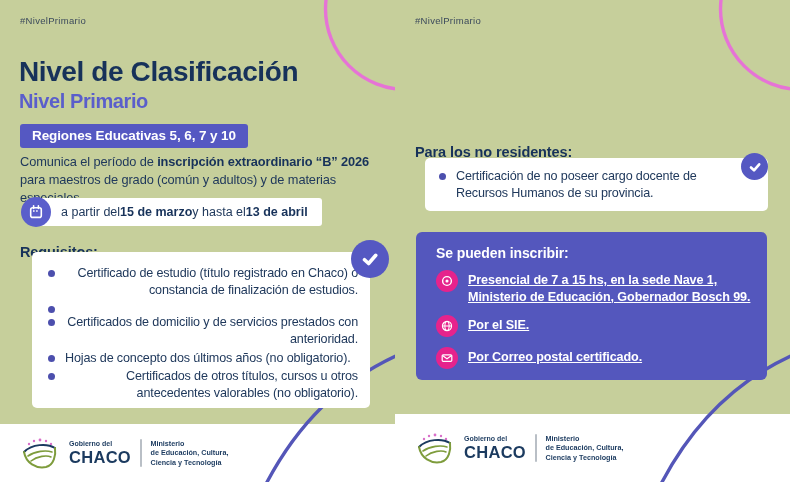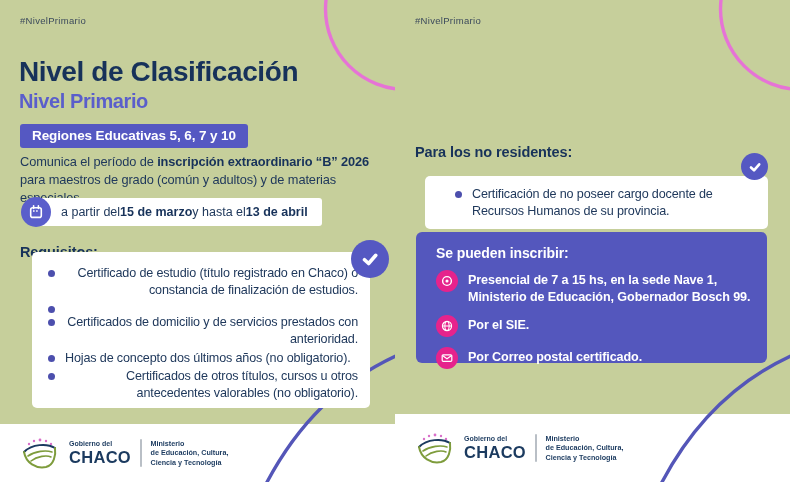--- a/index.html
+++ b/index.html
@@ -40,27 +40,27 @@
   .card{position:absolute;background:#fff;border-radius:5px;}
   .req-card{left:32px;top:252px;width:338px;height:156px;padding:13px 12px 12px 16px;}
   .check{position:absolute;border-radius:50%;background:var(--indigo);
     display:flex;align-items:center;justify-content:center;}
   .check-left{left:351px;top:240px;width:38px;height:38px;}
   .check-right{left:346px;top:153px;width:27px;height:27px;}
   ul.req{list-style:none;text-align:right;}
   ul.req li{display:flex;gap:10px;margin-bottom:1px;}
   .dot{flex:0 0 7px;width:7px;height:7px;border-radius:50%;background:#4c4fad;margin-top:5px;}
   ul.req li p, .nr-card p{font-size:12.6px;line-height:17.4px;color:var(--body-navy);letter-spacing:-.15px;}
-  .nr-card{left:30px;top:176px;width:343px;height:53px;padding:10px 34px 8px 30px;}
+  .nr-card{left:30px;top:158px;width:343px;height:53px;padding:10px 34px 8px 14px;}
   .nr-card .row{display:flex;gap:10px;}
-  .insc-box{position:absolute;left:21px;top:232px;width:351px;height:131px;
+  .insc-box{position:absolute;left:21px;top:232px;width:351px;height:148px;
     background:var(--indigo-box);border-radius:6px;padding:13px 14px 0 20px;color:#fff;}
   .insc-title{font-size:14px;font-weight:800;letter-spacing:-.1px;}
   .insc-items{margin-top:9px;}
-  .insc-item{display:flex;gap:10px;align-items:flex-start;margin-bottom:10px;}
+  .insc-item{display:flex;gap:10px;align-items:flex-start;margin-bottom:10px;text-decoration:underline;}
   .picon{flex:0 0 22px;width:22px;height:22px;border-radius:50%;background:var(--pink);
     display:flex;align-items:center;justify-content:center;}
   .insc-item p{font-size:12.6px;font-weight:700;line-height:16.5px;letter-spacing:-.1px;margin-top:2px;}
   .logo{display:flex;align-items:center;gap:9px;}
   .logo .names{display:flex;flex-direction:column;line-height:1;}
   .gob{font-size:7px;font-weight:600;color:var(--logo-navy);margin-bottom:2px;}
   .chaco{font-size:16.5px;font-weight:900;letter-spacing:.3px;color:var(--logo-navy);}
   .vdiv{width:1.5px;height:28px;background:#b9bfc6;border-radius:1px;}
   .ministry{font-size:7.2px;font-weight:700;line-height:9.5px;color:var(--logo-navy);}
 </style>

